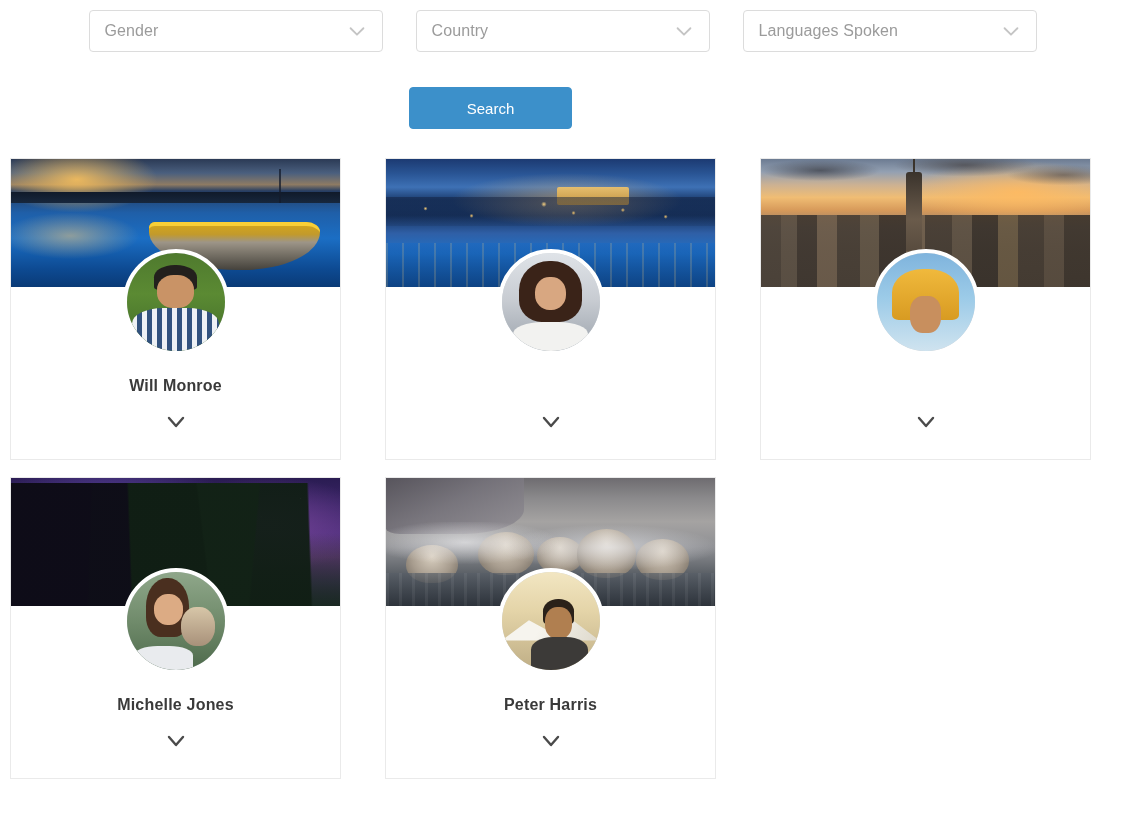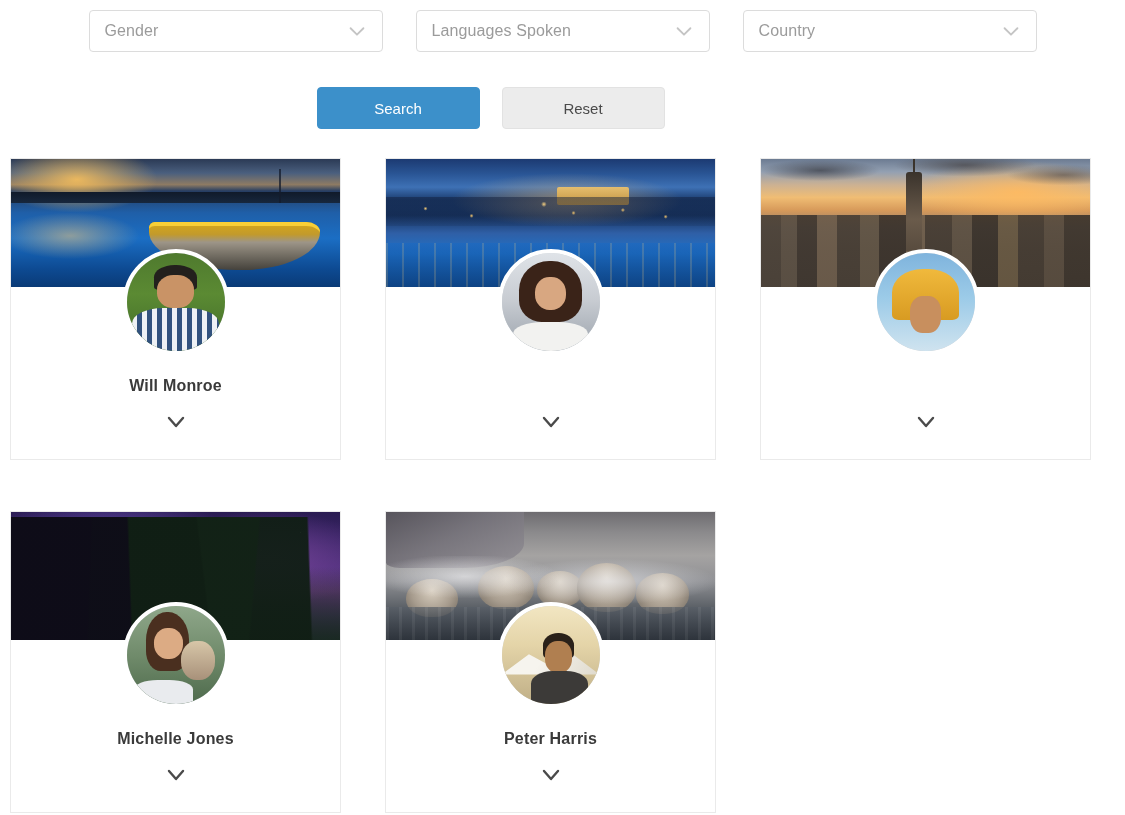--- a/index.html
+++ b/index.html
@@ -96,21 +96,21 @@
   }
 
   
   .grid {
     position: absolute;
     left: 10px;
     top: 158px;
     width: 1105px;
     display: flex;
     flex-wrap: wrap;
-    gap: 51px 44px;
+    gap: 17px 44px;
   }
   .card {
     width: 331px;
     height: 302px;
     background: #ffffff;
     border: 1px solid #eaeaea;
     box-sizing: border-box;
     position: relative;
     overflow: hidden;
   }
@@ -379,41 +379,40 @@
     <div class="select-wrap">
       <span class="select-label">Gender</span>
       <span class="select-chevron">
         <svg viewBox="0 0 24 24" fill="none" stroke="#c4c4c4" stroke-width="2" stroke-linecap="round" stroke-linejoin="round">
             <polyline points="5,9 12,16 19,9"></polyline>
           </svg>
       </span>
     </div>
 
     <div class="select-wrap">
+      <span class="select-label">Country</span>
+      <span class="select-chevron">
+        <svg viewBox="0 0 24 24" fill="none" stroke="#c4c4c4" stroke-width="2" stroke-linecap="round" stroke-linejoin="round">
+            <polyline points="5,9 12,16 19,9"></polyline>
+          </svg>
+      </span>
+    </div>
+
+    <div class="select-wrap">
       <span class="select-label">Languages Spoken</span>
       <span class="select-chevron">
         <svg viewBox="0 0 24 24" fill="none" stroke="#c4c4c4" stroke-width="2" stroke-linecap="round" stroke-linejoin="round">
             <polyline points="5,9 12,16 19,9"></polyline>
           </svg>
       </span>
     </div>
-
-    <div class="select-wrap">
-      <span class="select-label">Country</span>
-      <span class="select-chevron">
-        <svg viewBox="0 0 24 24" fill="none" stroke="#c4c4c4" stroke-width="2" stroke-linecap="round" stroke-linejoin="round">
-            <polyline points="5,9 12,16 19,9"></polyline>
-          </svg>
-      </span>
-    </div>
   </div>
 
   <div class="actions">
     <div class="btn btn-primary">Search</div>
-    <div class="btn btn-secondary">Reset</div>
   </div>
 
   <div class="grid">
 
     <div class="card">
       <div class="cover">
         <div class="cover-img cov-boat">
           <div class="trees"></div>
             <div class="mast"></div>
             <div class="boat"></div>

